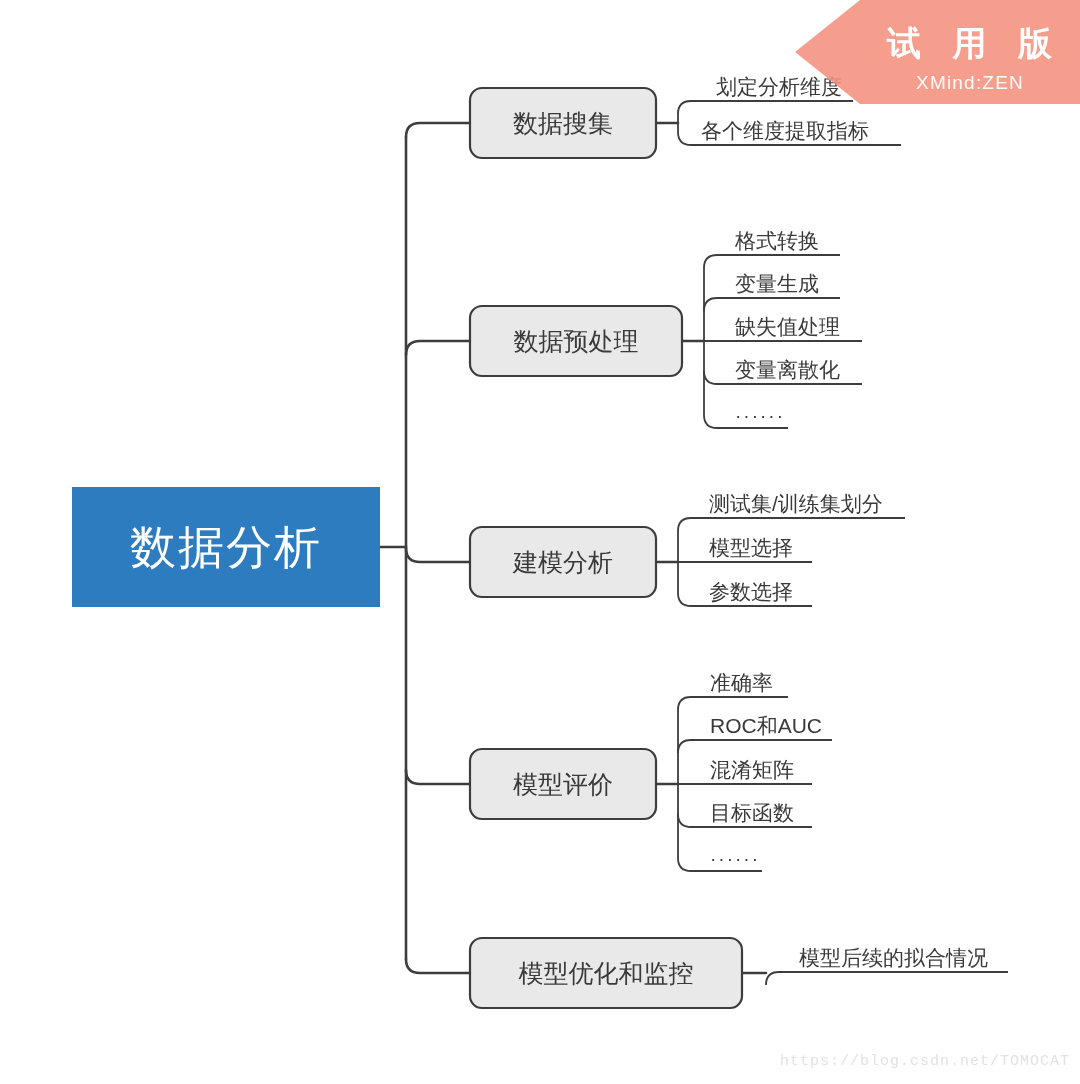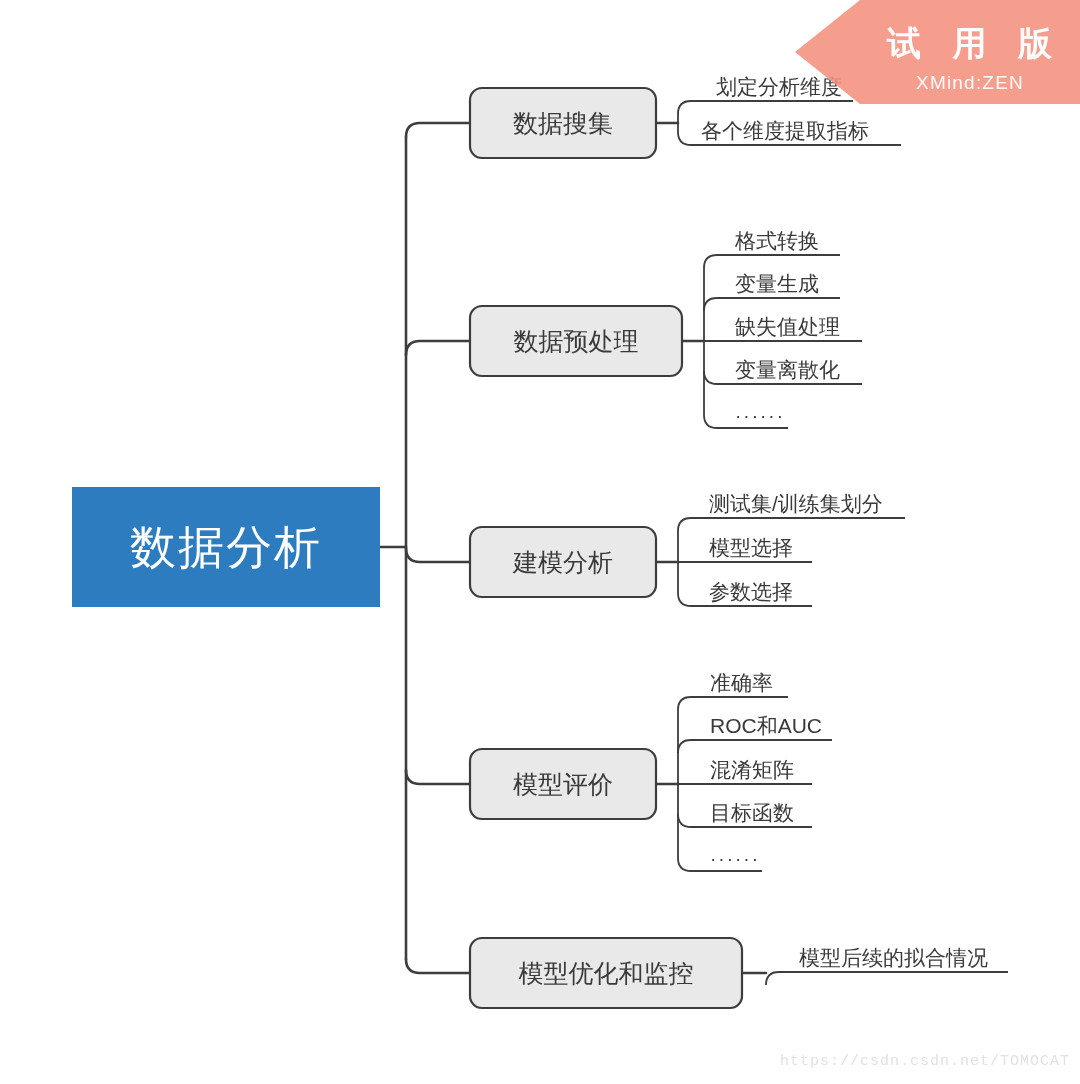--- a/index.html
+++ b/index.html
@@ -168,13 +168,13 @@
         <text x="226" y="547" text-anchor="middle" dominant-baseline="central" class="root-label">数据分析</text>
       </g>
     </g>
   <g id="watermark-layer">
       <polygon points="860,0 1080,0 1080,104 860,104 795,52" class="wm-shape"></polygon>
       <text x="975" y="55" text-anchor="middle" class="wm-title">试 用 版</text>
       <text x="970" y="89" text-anchor="middle" class="wm-sub">XMind:ZEN</text>
     </g>
 </svg>
 
-<div class="footer-url">https://csdn.csdn.net/TOMOCAT</div>
+<div class="footer-url">https://blog.csdn.net/TOMOCAT</div>
 
 </body></html>

